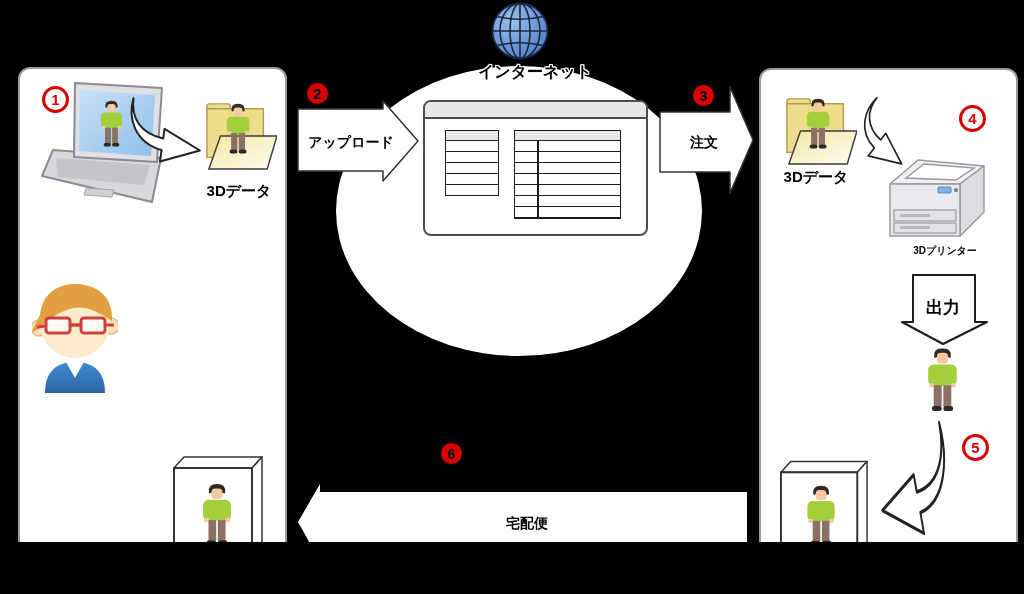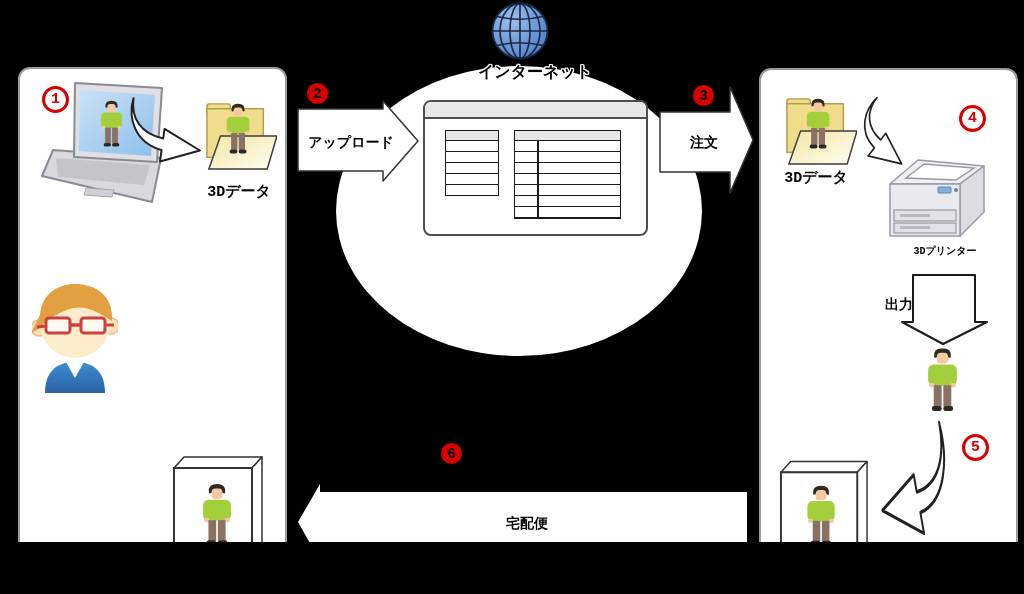--- a/index.html
+++ b/index.html
@@ -1,17 +1,17 @@
 <!DOCTYPE html>
 <html><head>
 <meta charset="utf-8">
 <style>
   html,body{margin:0;padding:0;background:#000;}
   #canvas{position:relative;width:1024px;height:542px;background:#000;overflow:hidden;
-          font-family:Liberation Mono, monospace;}
+          font-family:Liberation Sans, sans-serif;}
   .abs{position:absolute;}
   .panel{position:absolute;background:#fff;border:2px solid #9a9a9a;border-radius:12px;}
   .ellipse{position:absolute;background:#fff;border-radius:50%;}
   .lbl{position:absolute;color:#000;font-weight:bold;text-align:center;white-space:nowrap;}
   .halo{text-shadow:-1px -1px 0 #fff,1px -1px 0 #fff,-1px 1px 0 #fff,1px 1px 0 #fff,
         0 -1px 0 #fff,0 1px 0 #fff,-1px 0 0 #fff,1px 0 0 #fff;}
   .badge{position:absolute;display:flex;align-items:center;justify-content:center;
          font-weight:bold;border-radius:50%;line-height:1;}
   .badge.filled{width:21px;height:21px;background:#d90000;color:#000;font-size:14px;}
   .badge.outline{width:21px;height:21px;border:3px solid #d90000;color:#d90000;font-size:15px;}
@@ -123,21 +123,21 @@
   <div class="lbl" style="left:296px;top:134px;width:110px;font-size:14px;">アップロード</div>
 
   <svg class="abs" style="left:658px;top:85px;" width="98" height="112" viewBox="0 0 98 112" preserveAspectRatio="none">
     <polygon points="2,27 72,27 72,2 95,55 72,108 72,87 2,87" fill="#fff" stroke="#333" stroke-width="1.5" stroke-linejoin="round"></polygon>
   </svg>
   <div class="lbl" style="left:672px;top:134px;width:64px;font-size:14px;">注文</div>
 
   <svg class="abs" style="left:897px;top:273px;" width="95" height="74" viewBox="0 0 95 74" preserveAspectRatio="none">
     <polygon points="16,2 78,2 78,49 90,49 46,71 5,49 16,49" fill="#fff" stroke="#1a1a1a" stroke-width="2" stroke-linejoin="round"></polygon>
   </svg>
-  <div class="lbl" style="left:868px;top:296px;width:62px;font-size:14px;">出力</div>
+  <div class="lbl" style="left:912px;top:296px;width:62px;font-size:17px;">出力</div>
 
   <div class="badge outline" style="left:42px;top:86px;">1</div>
   <div class="badge filled" style="left:307px;top:83px;">2</div>
   <div class="badge filled" style="left:693px;top:85px;">3</div>
   <div class="badge outline" style="left:959px;top:105px;">4</div>
   <div class="badge outline" style="left:962px;top:434px;">5</div>
   <div class="badge filled" style="left:441px;top:443px;">6</div>
 
   <svg class="abs" style="left:38px;top:82px;" width="128" height="124" viewBox="0 0 128 124">
     <polygon points="4,94 15,68 123,76 114,120" fill="#d8d8dd" stroke="#8a8a92" stroke-width="2" stroke-linejoin="round"></polygon>

